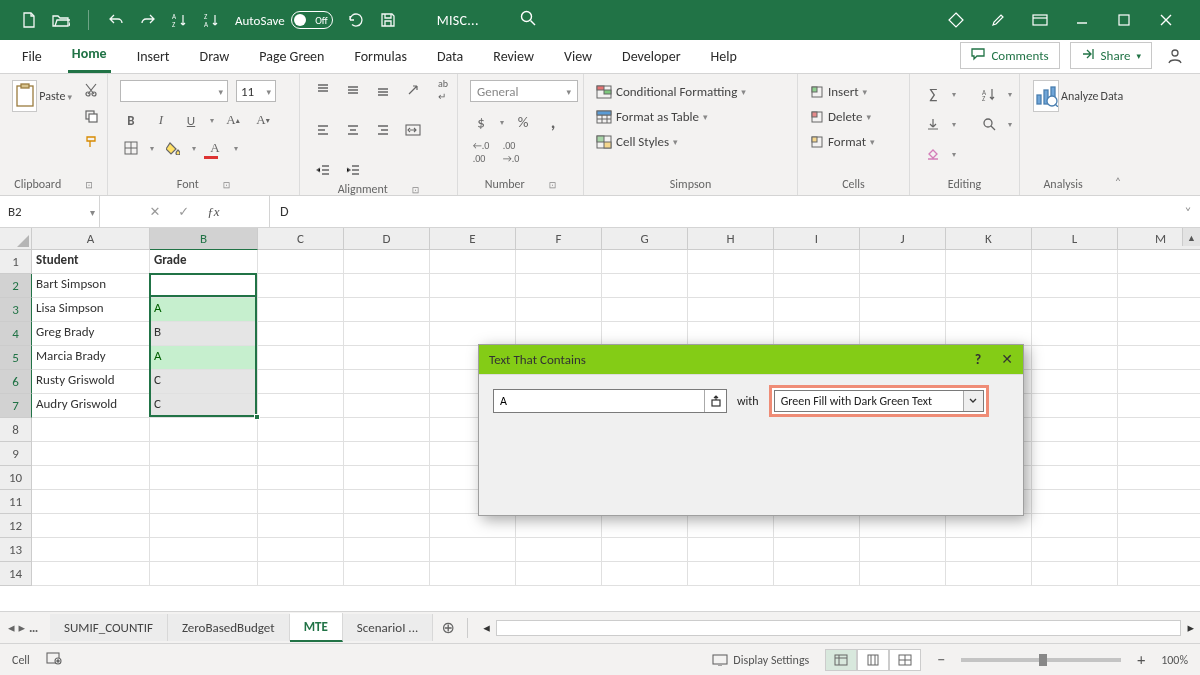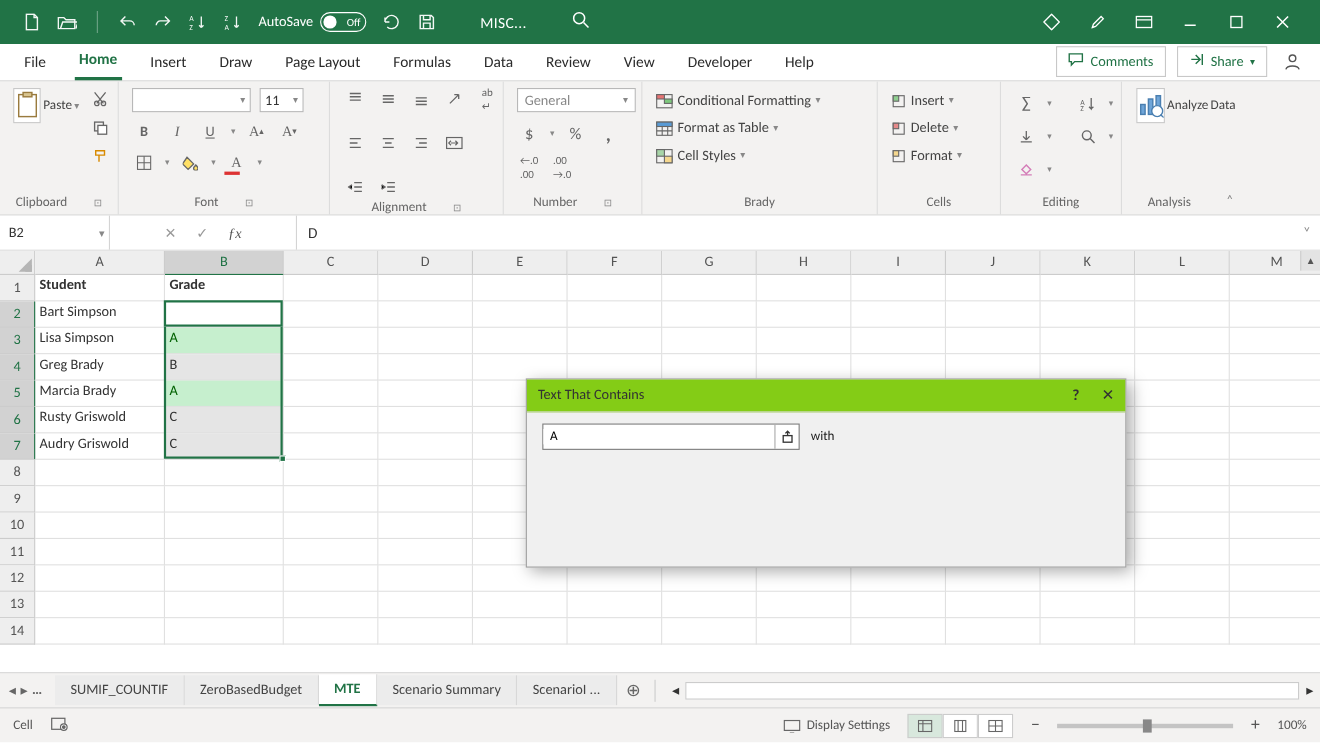--- a/index.html
+++ b/index.html
@@ -205,21 +205,21 @@
         </svg>
       </span>
   </div>
 </div>
 
 <div class="tabs">
   <div class="tab">File</div>
   <div class="tab active">Home</div>
   <div class="tab">Insert</div>
   <div class="tab">Draw</div>
-  <div class="tab">Page Layout</div>
+  <div class="tab">Page Green</div>
   <div class="tab">Formulas</div>
   <div class="tab">Data</div>
   <div class="tab">Review</div>
   <div class="tab">View</div>
   <div class="tab">Developer</div>
   <div class="tab">Help</div>
   <div class="right-actions">
     <div class="comments-btn">
       <span><svg width="14" height="14" viewBox="0 0 14 14" fill="none" stroke="#217346" stroke-width="1.3">
             <path d="M1 2h12v7H6l-3 3V9H1z"></path>
@@ -446,21 +446,21 @@
               <rect x="1" y="1" width="14" height="12"></rect>
               <rect x="1" y="1" width="7" height="6" fill="#a8d5a8"></rect>
               <rect x="8" y="7" width="7" height="6" fill="#f5d78e"></rect>
             </svg>
           </span>
           <span>Cell Styles</span> 
           <span style="font-size:9px;color:#888;">▾</span>
         </div>
     </div>
     <div class="grp-label">
-        <span>Brady</span>
+        <span>Simpson</span>
       </div>
   </div>
 
   <div class="grp" style="width:112px;">
     <div class="grp-body stack" style="gap:10px;padding-top:4px;">
       <div class="rbtn">
           <span>
             <svg width="14" height="14" viewBox="0 0 14 14" fill="none" stroke="#666">
               <rect x="2" y="2" width="10" height="10"></rect>
               <rect x="2" y="2" width="5" height="5" fill="#8fcf8f"></rect>
@@ -832,34 +832,43 @@
       <div class="ref-input">
         <input value="A" style="">
         <div class="ref-btn">
             <svg width="12" height="12" viewBox="0 0 12 12" fill="none" stroke="#333" stroke-width="1.2">
               <rect x="2" y="5" width="8" height="6"></rect>
               <path d="M6 5V1m-2 2l2-2 2 2"></path>
             </svg>
           </div>
       </div>
       <span class="with-label">with</span>
+      <div class="format-select-wrap">
+        <div class="format-select">
+          <span class="sel-text">Green Fill with Dark Green Text</span>
+          <div class="dd-btn">
+              <svg width="10" height="10" viewBox="0 0 10 10" fill="none" stroke="#333" stroke-width="1.3">
+                <path d="M2 3l3 3 3-3"></path>
+              </svg>
+            </div>
+        </div>
+      </div>
     </div>
   </div>
 </div>
 
 <div class="sheettabs">
   <div class="stab-nav">
     <span>◂</span>
     <span>▸</span>
     <span style="font-weight:700;">…</span>
   </div>
   <div class="stab">SUMIF_COUNTIF</div>
   <div class="stab">ZeroBasedBudget</div>
   <div class="stab active">MTE</div>
-  <div class="stab">Scenario Summary</div>
   <div class="stab">ScenarioI ...</div>
   <div class="stab-add">⊕</div>
   <span style="width:6px;border-left:1px solid #ccc;height:20px;margin:0 4px;"></span>
   <div class="hscroll">
     <span>◂</span>
     <div class="hscroll-track"></div>
     <span>▸</span>
   </div>
 </div>
 

